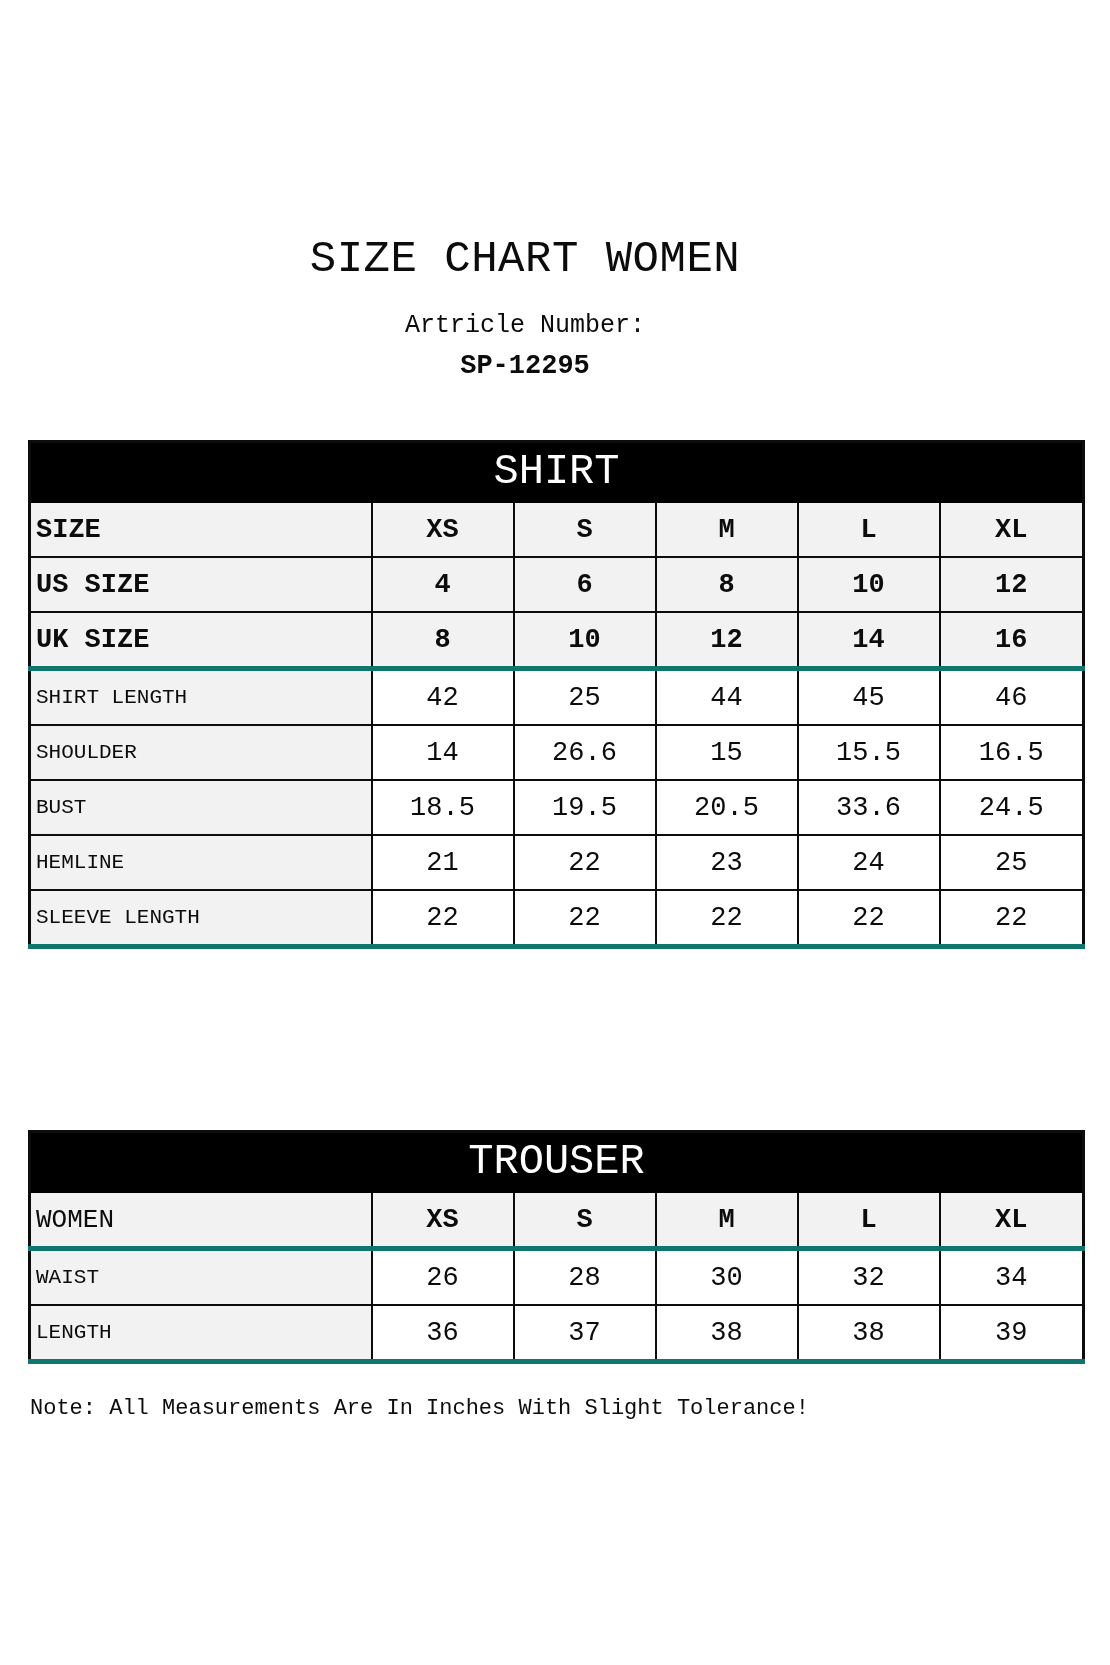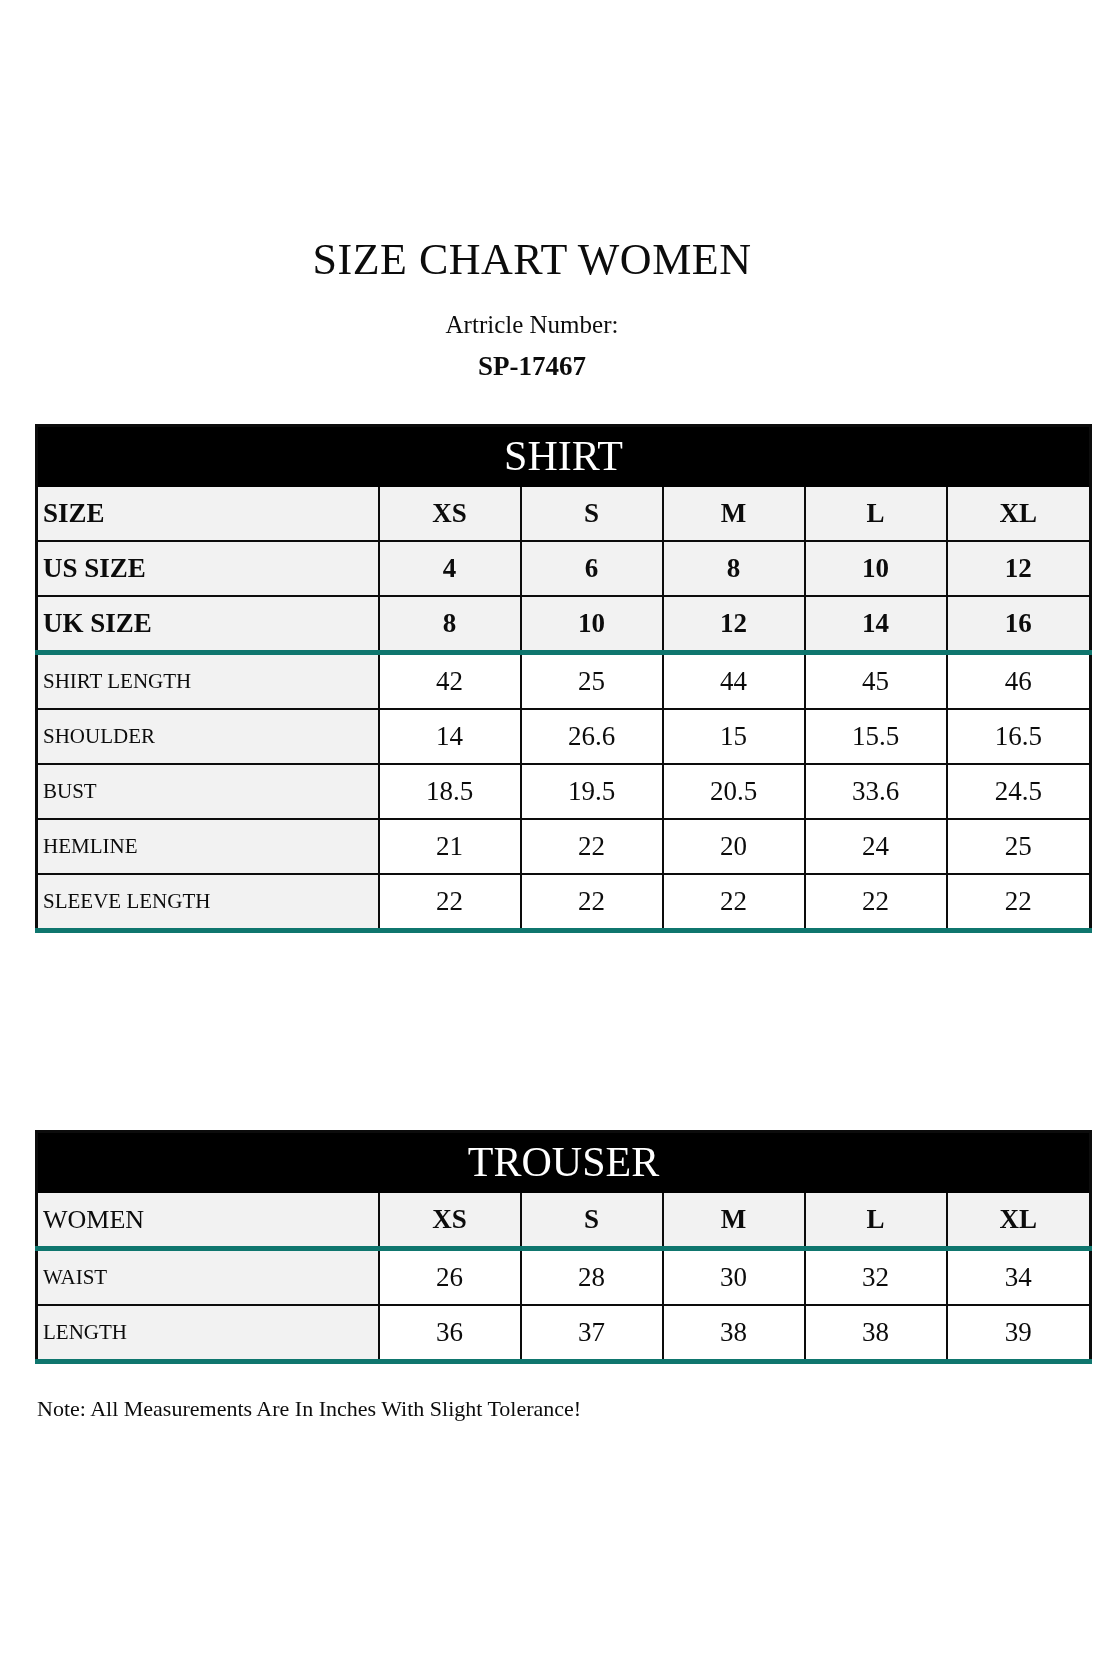--- a/index.html
+++ b/index.html
@@ -1,24 +1,23 @@
 <!DOCTYPE html>
 <html><head>
 <meta charset="utf-8">
 <style>
   html, body { margin: 0; padding: 0; background: #ffffff; }
   .page {
     position: relative;
     width: 1100px;
     height: 1665px;
     background: #ffffff;
-    font-family: Liberation Serif, serif;
+    font-family: Liberation Mono, monospace;
     color: #0c0c0c;
     overflow: hidden;
-    margin-left: 7px;
   }
   .header-block {
     position: absolute;
     top: 0; left: 0;
     width: 1050px;
     text-align: center;
   }
   .doc-title {
     position: absolute;
     top: 234px;
@@ -44,21 +43,21 @@
     margin: 0;
   }
   table.size-table {
     position: absolute;
     left: 28px;
     width: 1054px;
     border-collapse: collapse;
     table-layout: fixed;
     border: 3px solid #0c0c0c;
   }
-  #shirt-table { top: 424px; }
+  #shirt-table { top: 440px; }
   #trouser-table { top: 1130px; }
   td.banner {
     background: #000000;
     color: #ffffff;
     text-align: center;
     font-size: 42px;
     height: 58px;
     padding: 0;
     border: 2px solid #000000;
   }
@@ -91,21 +90,21 @@
   }
 </style>
 </head>
 <body>
 
 <div class="page">
 
   <div class="header-block">
     <h1 class="doc-title">SIZE CHART WOMEN</h1>
     <p class="article-label">Artricle Number:</p>
-    <p class="article-number">SP-17467</p>
+    <p class="article-number">SP-12295</p>
   </div>
 
   <table class="size-table" id="shirt-table">
     <colgroup>
       <col style="width:342px">
         <col style="width:142px">
         <col style="width:142px">
       <col style="width:142px">
         <col style="width:142px">
         <col style="width:144px">
@@ -159,21 +158,21 @@
         <td class="value-cell val-plain">18.5</td>
         <td class="value-cell val-plain">19.5</td>
         <td class="value-cell val-plain">20.5</td>
         <td class="value-cell val-plain">33.6</td>
         <td class="value-cell val-plain">24.5</td>
       </tr>
       <tr>
         <td class="label-cell lbl-plain">HEMLINE</td>
         <td class="value-cell val-plain">21</td>
         <td class="value-cell val-plain">22</td>
-        <td class="value-cell val-plain">20</td>
+        <td class="value-cell val-plain">23</td>
         <td class="value-cell val-plain">24</td>
         <td class="value-cell val-plain">25</td>
       </tr>
       <tr class="thick-bottom">
         <td class="label-cell lbl-plain">SLEEVE LENGTH</td>
         <td class="value-cell val-plain">22</td>
         <td class="value-cell val-plain">22</td>
         <td class="value-cell val-plain">22</td>
         <td class="value-cell val-plain">22</td>
         <td class="value-cell val-plain">22</td>

